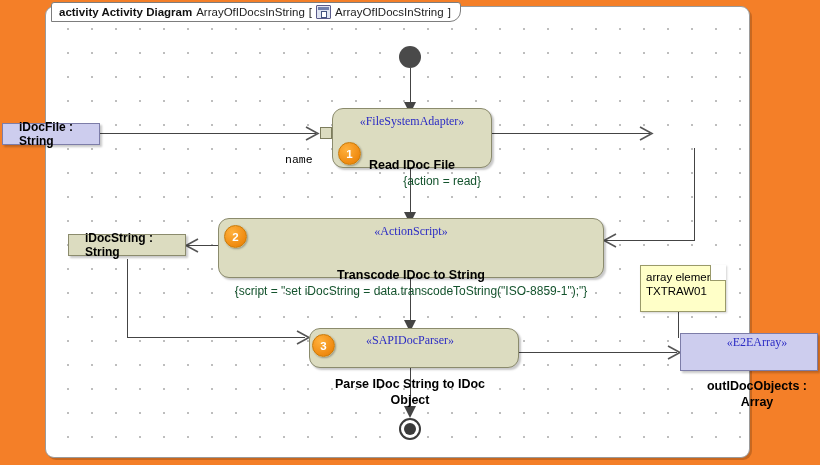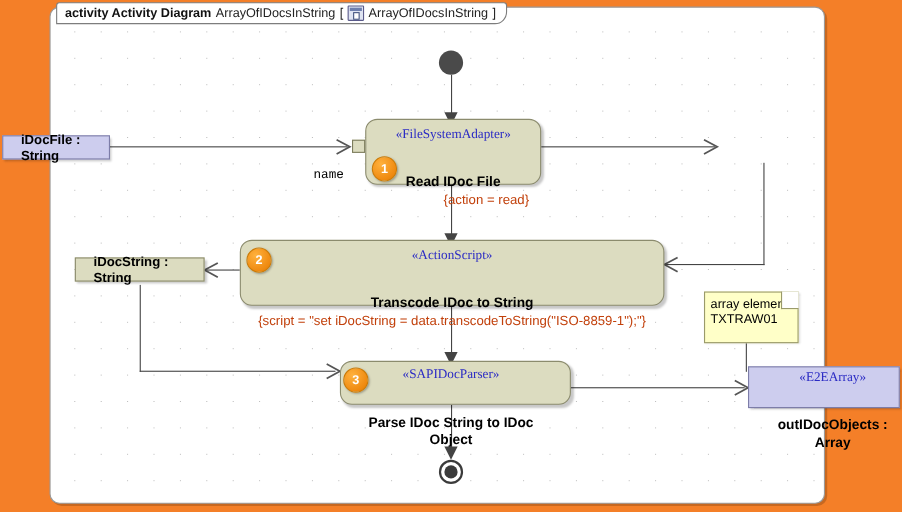--- a/index.html
+++ b/index.html
@@ -64,21 +64,21 @@
     position:absolute;box-sizing:border-box;
     background:#dcdcc0;
     border:1.3px solid #8b8b6d;
     border-radius:11px;
     box-shadow:2px 2px 2px rgba(0,0,0,.22);
     text-align:center;
     z-index:4;
   }
   .stereo{color:#2b2bc4;font-size:12px;line-height:15px;font-family:Liberation Serif, serif;}
   .aname{color:#000;font-weight:bold;font-size:12.5px;line-height:16px;margin-top:28px;}
-  .constraint{color:#c2410c;font-size:12px;line-height:15px;}
+  .constraint{color:#14532d;font-size:12px;line-height:15px;}
 
   .badge{
     position:absolute;width:21px;height:21px;border-radius:50%;
     background:radial-gradient(circle at 35% 30%, #ffb13d, #ef8a10 70%, #d97a06);
     border:1px solid #c97a08;
     color:#fff;font-size:11.5px;font-weight:bold;
     display:flex;align-items:center;justify-content:center;
     box-shadow:1px 1px 2px rgba(0,0,0,.3);
     z-index:7;
   }

